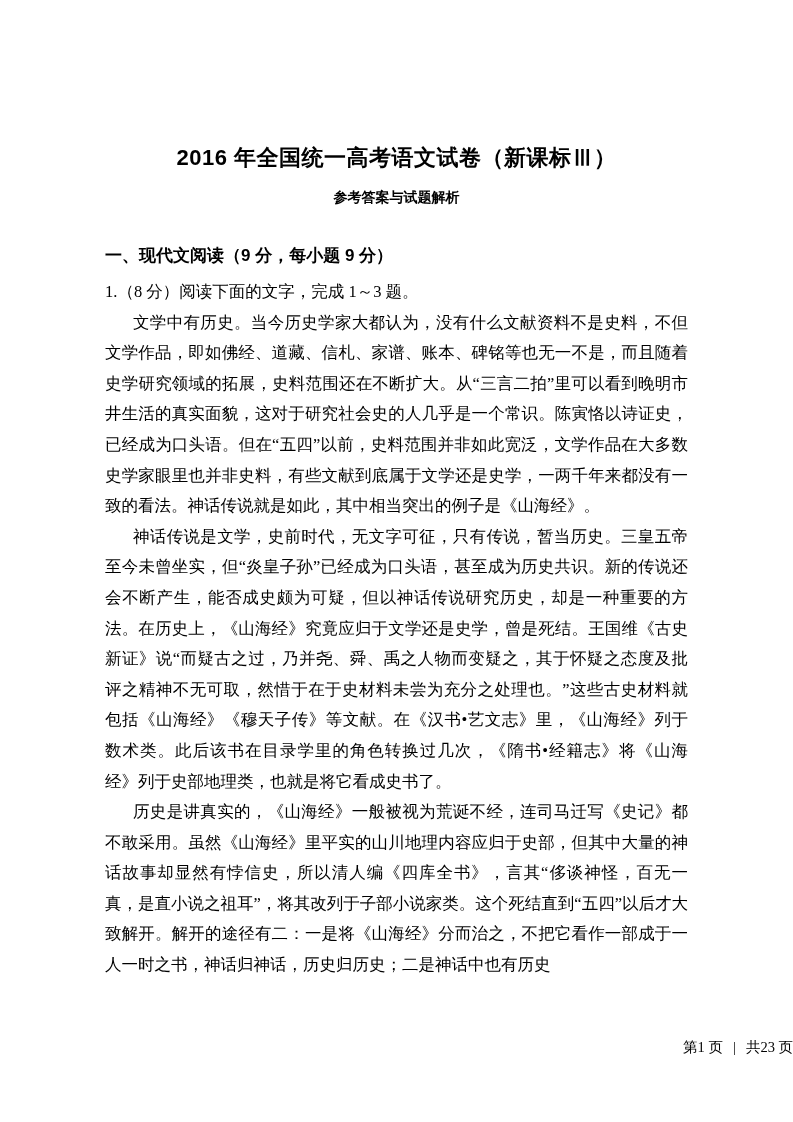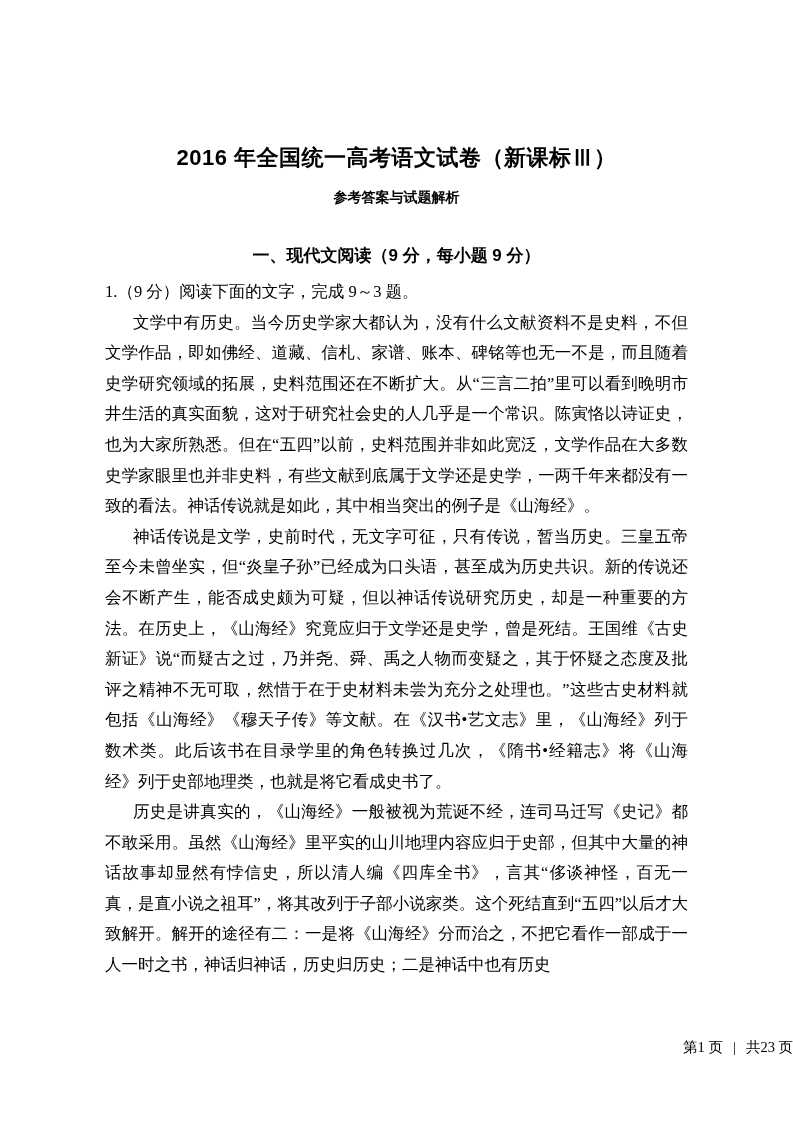--- a/index.html
+++ b/index.html
@@ -40,21 +40,20 @@
     font-weight: bold;
     font-size: 14px;
     line-height: 20px;
   }
   .section-heading {
     margin: 37px 0 0 0;
     font-family: "Liberation Sans", sans-serif;
     font-weight: bold;
     font-size: 17px;
     line-height: 24px;
-    text-align: center;
   }
   .doc-body {
     margin-top: 9px;
     font-size: 16.5px;
     line-height: 30.6px;
     text-align: justify;
     text-justify: inter-ideograph;
   }
   .doc-body p {
     margin: 0;
@@ -78,22 +77,22 @@
 </style>
 </head>
 <body>
 
 <div class="page">
   <div class="content">
     <h1 class="doc-title">2016 年全国统一高考语文试卷（新课标Ⅲ）</h1>
     <div class="doc-subtitle">参考答案与试题解析</div>
     <h2 class="section-heading">一、现代文阅读（9 分，每小题 9 分）</h2>
     <div class="doc-body">
-      <p class="intro">1.（9 分）阅读下面的文字，完成 9～3 题。</p>
-      <p class="para">文学中有历史。当今历史学家大都认为，没有什么文献资料不是史料，不但文学作品，即如佛经、道藏、信札、家谱、账本、碑铭等也无一不是，而且随着史学研究领域的拓展，史料范围还在不断扩大。从“三言二拍”里可以看到晚明市井生活的真实面貌，这对于研究社会史的人几乎是一个常识。陈寅恪以诗证史，也为大家所熟悉。但在“五四”以前，史料范围并非如此宽泛，文学作品在大多数史学家眼里也并非史料，有些文献到底属于文学还是史学，一两千年来都没有一致的看法。神话传说就是如此，其中相当突出的例子是《山海经》。</p>
+      <p class="intro">1.（8 分）阅读下面的文字，完成 1～3 题。</p>
+      <p class="para">文学中有历史。当今历史学家大都认为，没有什么文献资料不是史料，不但文学作品，即如佛经、道藏、信札、家谱、账本、碑铭等也无一不是，而且随着史学研究领域的拓展，史料范围还在不断扩大。从“三言二拍”里可以看到晚明市井生活的真实面貌，这对于研究社会史的人几乎是一个常识。陈寅恪以诗证史，已经成为口头语。但在“五四”以前，史料范围并非如此宽泛，文学作品在大多数史学家眼里也并非史料，有些文献到底属于文学还是史学，一两千年来都没有一致的看法。神话传说就是如此，其中相当突出的例子是《山海经》。</p>
       <p class="para">神话传说是文学，史前时代，无文字可征，只有传说，暂当历史。三皇五帝至今未曾坐实，但“炎皇子孙”已经成为口头语，甚至成为历史共识。新的传说还会不断产生，能否成史颇为可疑，但以神话传说研究历史，却是一种重要的方法。在历史上，《山海经》究竟应归于文学还是史学，曾是死结。王国维《古史新证》说“而疑古之过，乃并尧、舜、禹之人物而变疑之，其于怀疑之态度及批评之精神不无可取，然惜于在于史材料未尝为充分之处理也。”这些古史材料就包括《山海经》《穆天子传》等文献。在《汉书•艺文志》里，《山海经》列于数术类。此后该书在目录学里的角色转换过几次，《隋书•经籍志》将《山海经》列于史部地理类，也就是将它看成史书了。</p>
       <p class="para">历史是讲真实的，《山海经》一般被视为荒诞不经，连司马迁写《史记》都不敢采用。虽然《山海经》里平实的山川地理内容应归于史部，但其中大量的神话故事却显然有悖信史，所以清人编《四库全书》，言其“侈谈神怪，百无一真，是直小说之祖耳”，将其改列于子部小说家类。这个死结直到“五四”以后才大致解开。解开的途径有二：一是将《山海经》分而治之，不把它看作一部成于一人一时之书，神话归神话，历史归历史；二是神话中也有历史</p>
     </div>
   </div>
   <div class="page-footer">
     <span>第1 页</span><span class="sep">|</span><span>共23 页</span>
   </div>
 </div>
 
 </body></html>

